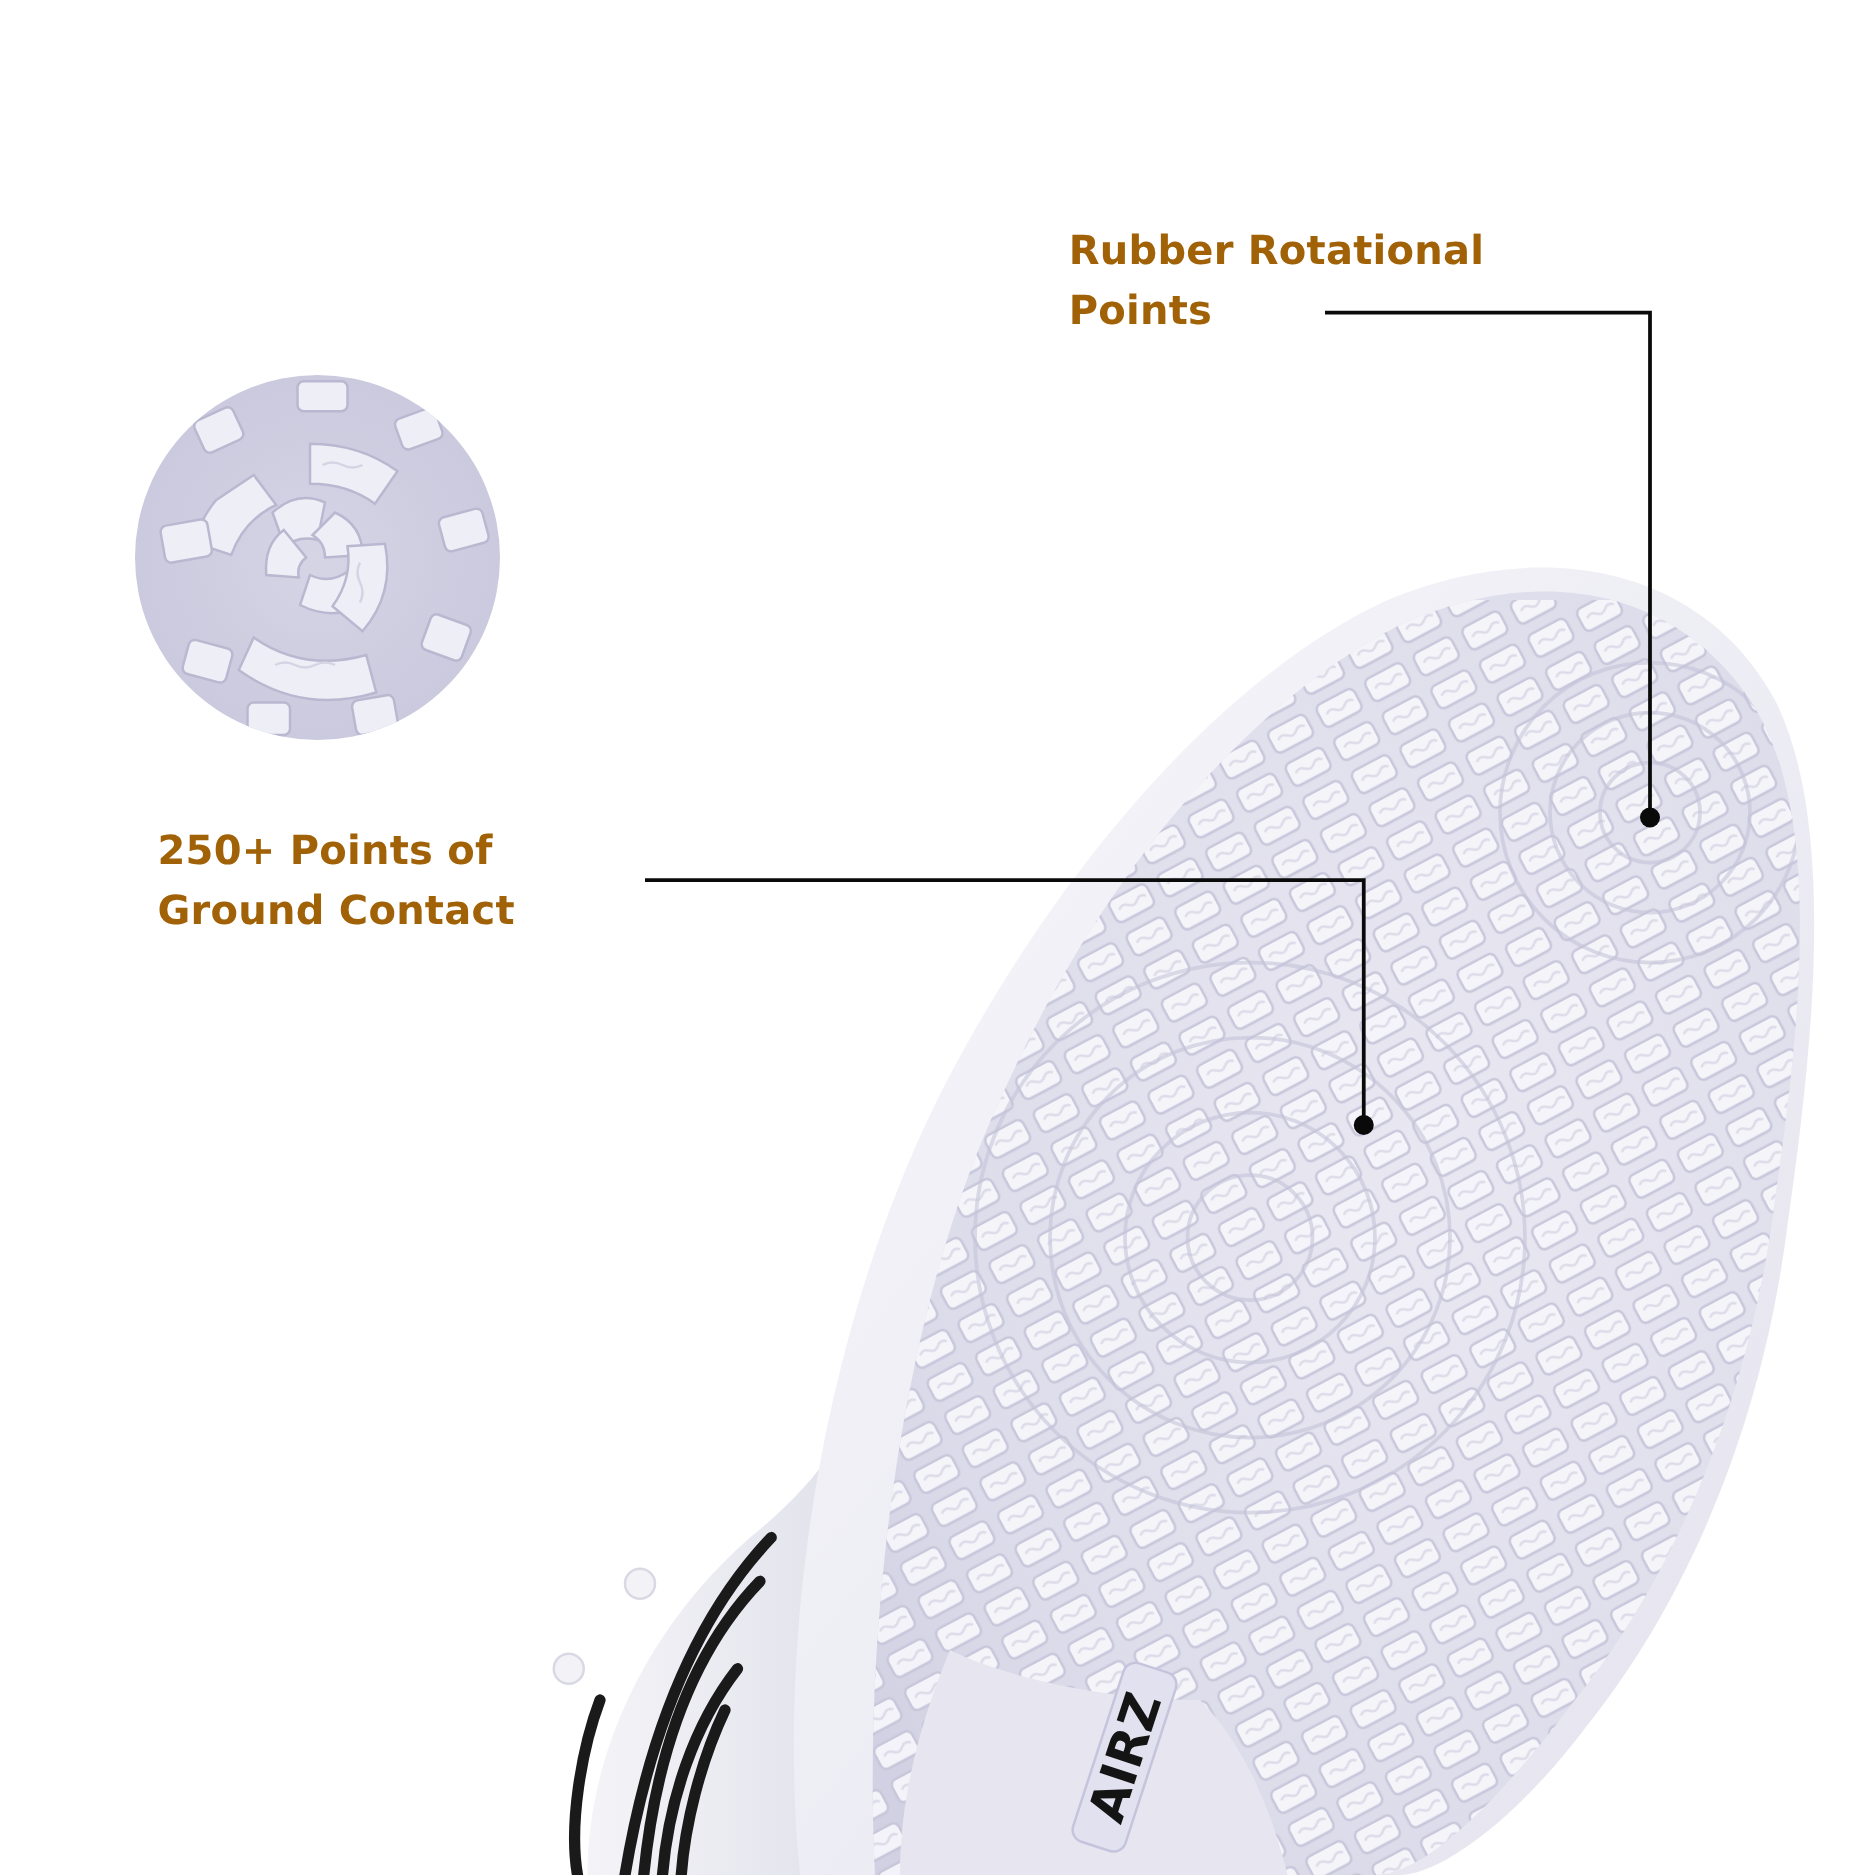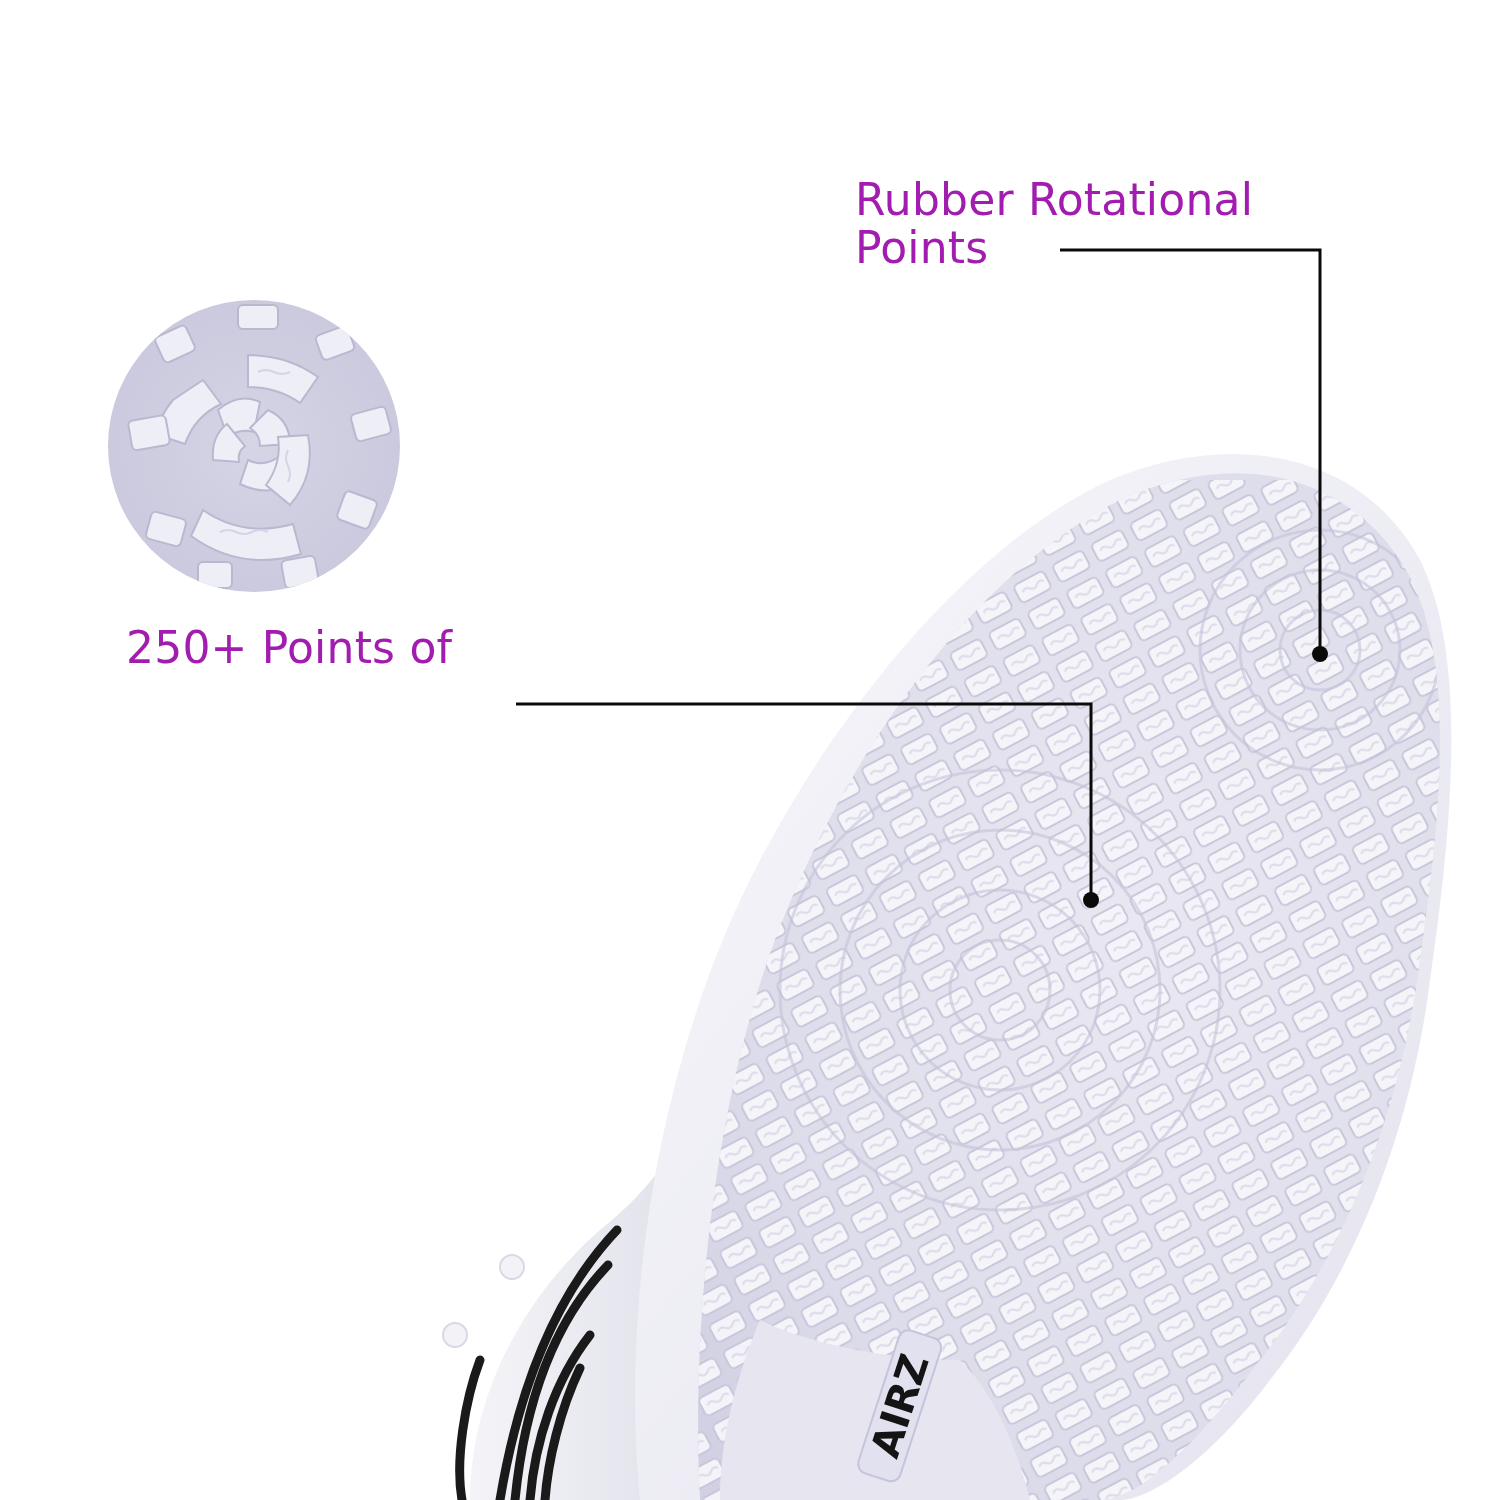--- a/index.html
+++ b/index.html
@@ -14,30 +14,30 @@
       overflow: hidden;
       font-family: "DejaVu Sans", "Liberation Sans", sans-serif;
     }
     .canvas {
       position: absolute;
       left: 0; top: 0;
       width: 1500px; height: 1500px;
     }
     .callout-label {
       position: absolute;
-      color: #a21caf;
-      font-weight: normal;
-      font-size: 44px;
+      color: #a16207;
+      font-weight: bold;
+      font-size: 32px;
       line-height: 48px;
       letter-spacing: 0.2px;
       white-space: nowrap;
     }
     .callout-label span { display: block; }
     #label-rotational { left: 855px; top: 176px; }
-    #label-contact { left: 126px; top: 624px; }
+    #label-contact { left: 126px; top: 656px; }
     .inset {
       position: absolute;
       left: 108px;
       top: 300px;
       width: 292px;
       height: 292px;
       border-radius: 50%;
       overflow: hidden;
     }
     svg { display: block; }
@@ -155,14 +155,15 @@
       </g>
     </svg>
   </div>
 
   <div class="callout-label" id="label-rotational">
     <span>Rubber Rotational</span>
     <span>Points</span>
   </div>
   <div class="callout-label" id="label-contact">
     <span>250+ Points of</span>
+    <span>Ground Contact</span>
   </div>
 </div>
 
 </body></html>

